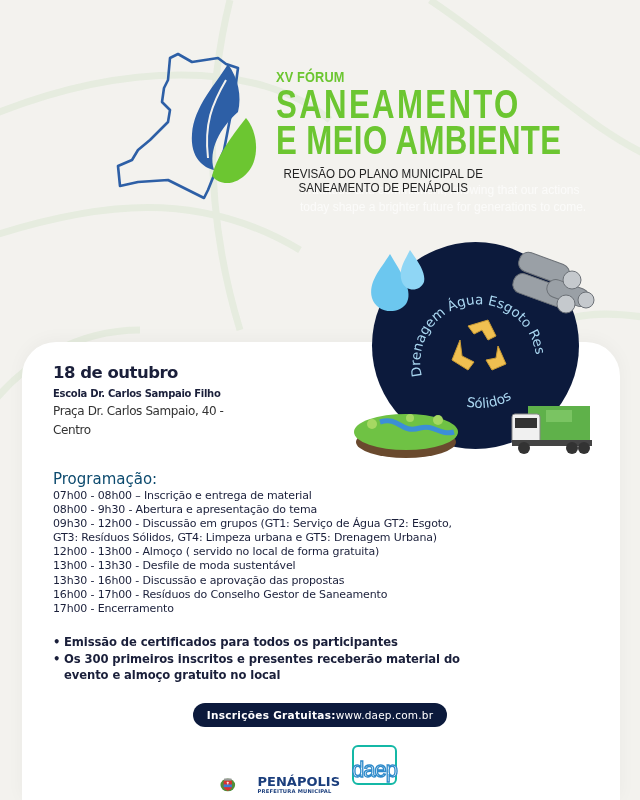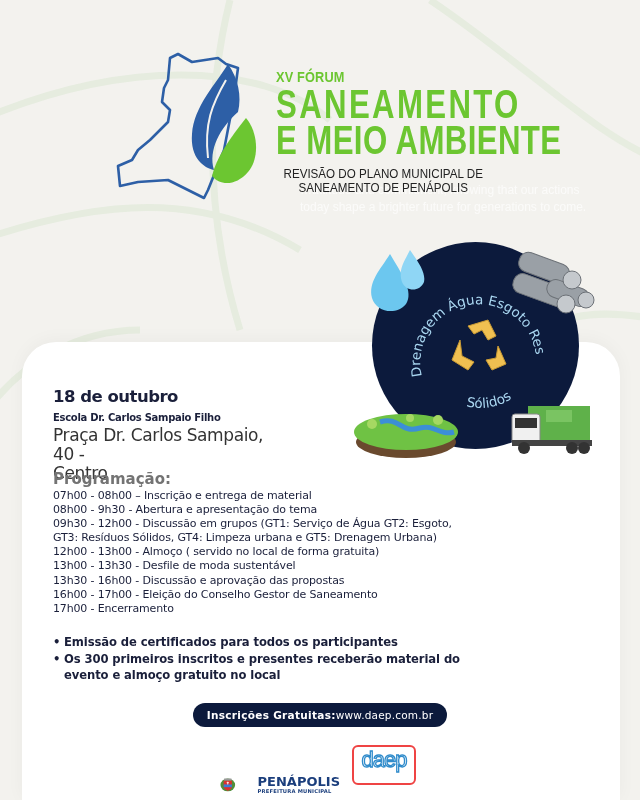--- a/index.html
+++ b/index.html
@@ -22,47 +22,47 @@
 
   .card {
     position: absolute; left: 22px; top: 342px; width: 598px; height: 458px;
     background: #ffffff; border-radius: 34px 34px 0 0; z-index: 1;
     box-shadow: 0 -2px 18px rgba(0,0,0,0.04);
   }
   .circle-wrap { position: absolute; left: 350px; top: 236px; width: 270px; height: 225px; z-index: 3; }
   .circle { position: absolute; left: 22px; top: 6px; width: 207px; height: 207px; border-radius: 50%; background: #0c1a3c; }
 
   .info { position: absolute; left: 53px; top: 363px; z-index: 4; }
-  .date { font-family: "DejaVu Sans", sans-serif; font-weight: bold; font-size: 16.5px; color: #1a1f3a; letter-spacing: -0.5px; margin-top: 24px; }
+  .date { font-family: "DejaVu Sans", sans-serif; font-weight: bold; font-size: 16.5px; color: #1a1f3a; letter-spacing: -0.5px; }
   .venue { font-family: "DejaVu Sans", sans-serif; font-weight: bold; font-size: 10px; color: #1a1f3a; margin-top: 6px; letter-spacing: -0.3px; }
-  .address { font-family: "DejaVu Sans", sans-serif; font-size: 17px; color: #333; line-height: 19px; margin-top: 3px; width: 230px; letter-spacing: -0.4px; }
+  .address { font-family: "DejaVu Sans", sans-serif; font-size: 12px; color: #333; line-height: 19px; margin-top: 3px; width: 230px; letter-spacing: -0.4px; }
 
   .program { position: absolute; left: 53px; top: 470px; width: 440px; z-index: 4; }
-  .program-title { font-family: "DejaVu Sans", sans-serif; font-weight: bold; font-size: 15px; color: #737373; }
+  .program-title { font-family: "DejaVu Sans", sans-serif; font-weight: normal; font-size: 15px; color: #0c4a6e; }
   .program-list { list-style: none; margin-top: 1px; }
   .program-list li { font-family: "DejaVu Sans", sans-serif; font-size: 11px; line-height: 14.1px; color: #1a1f3a; white-space: nowrap; letter-spacing: -0.15px; }
 
   .notes { position: absolute; left: 53px; top: 634px; width: 460px; list-style: none; z-index: 4; }
   .notes li { font-family: "DejaVu Sans", sans-serif; font-weight: bold; font-size: 11.6px; line-height: 16.5px; color: #1a1f3a; padding-left: 11px; position: relative; letter-spacing: -0.1px; }
   .notes li::before { content: "•"; position: absolute; left: 0; top: 0; }
 
   .reg-pill {
     position: absolute; left: 193px; top: 703px; width: 254px; height: 24px;
     background: #0c1a3c; border-radius: 12px; z-index: 4;
     display: flex; align-items: center; justify-content: center; gap: 0;
     font-family: "DejaVu Sans", sans-serif; font-size: 10.5px; color: #fff;
   }
   .reg-label { font-weight: bold; letter-spacing: 0.3px; }
   .reg-url { letter-spacing: 0.2px; text-align: right; }
 
   .footer-logos { position: absolute; left: 0; top: 740px; width: 640px; height: 50px; z-index: 4; }
   .pen-logo { position: absolute; left: 220px; top: 6px; width: 120px; height: 36px; display: flex; align-items: center; gap: 22px; margin-top: 20px; }
   .pen-text .pen-name { font-family: "DejaVu Sans", sans-serif; font-weight: bold; font-size: 13px; color: #1b3e7c; line-height: 13px; }
   .pen-text .pen-sub { font-family: "DejaVu Sans", sans-serif; font-weight: bold; font-size: 5.2px; color: #1b3e7c; letter-spacing: 0.2px; }
-  .daep-logo { position: absolute; left: 352px; top: 5px; width: 64px; height: 40px; border: 2px solid #ef4444; border-radius: 6px; display: flex; align-items: flex-start; justify-content: center; }
+  .daep-logo { position: absolute; left: 352px; top: 5px; width: 45px; height: 40px; border: 2px solid #14b8a6; border-radius: 6px; display: flex; align-items: flex-end; justify-content: center; }
   .daep-logo span { font-family: "Liberation Sans", sans-serif; font-size: 22px; color: #fff; -webkit-text-stroke: 1.3px #2f8bcb; letter-spacing: -1px; }
 </style>
 </head>
 <body>
 
 <svg class="bg-swirl" viewBox="0 0 640 800">
   <g fill="none" stroke="#e3ebdc" stroke-width="7" opacity="0.8">
     <path d="M-20 120 C 120 60, 260 60, 330 120"></path>
     <path d="M-20 240 C 100 200, 200 190, 300 250"></path>
     <path d="M230 0 C 210 80, 200 200, 240 330"></path>
@@ -162,21 +162,21 @@
 <div class="program">
   <div class="program-title">Programação:</div>
   <ul class="program-list">
     <li>07h00 - 08h00 – Inscrição e entrega de material</li>
     <li>08h00 - 9h30 - Abertura e apresentação do tema</li>
     <li>09h30 - 12h00 - Discussão em grupos (GT1: Serviço de Água GT2: Esgoto,</li>
     <li>GT3: Resíduos Sólidos, GT4: Limpeza urbana e GT5: Drenagem Urbana)</li>
     <li>12h00 - 13h00 - Almoço ( servido no local de forma gratuita)</li>
     <li>13h00 - 13h30 - Desfile de moda sustentável</li>
     <li>13h30 - 16h00 - Discussão e aprovação das propostas</li>
-    <li>16h00 - 17h00 - Eleição do Conselho Gestor de Saneamento</li>
+    <li>16h00 - 17h00 - Resíduos do Conselho Gestor de Saneamento</li>
     <li>17h00 - Encerramento</li>
   </ul>
 </div>
 
 <ul class="notes">
   <li>Emissão de certificados para todos os participantes</li>
   <li style="width:420px;">Os 300 primeiros inscritos e presentes receberão material do evento e almoço gratuito no local</li>
 </ul>
 
 <div class="reg-pill">

